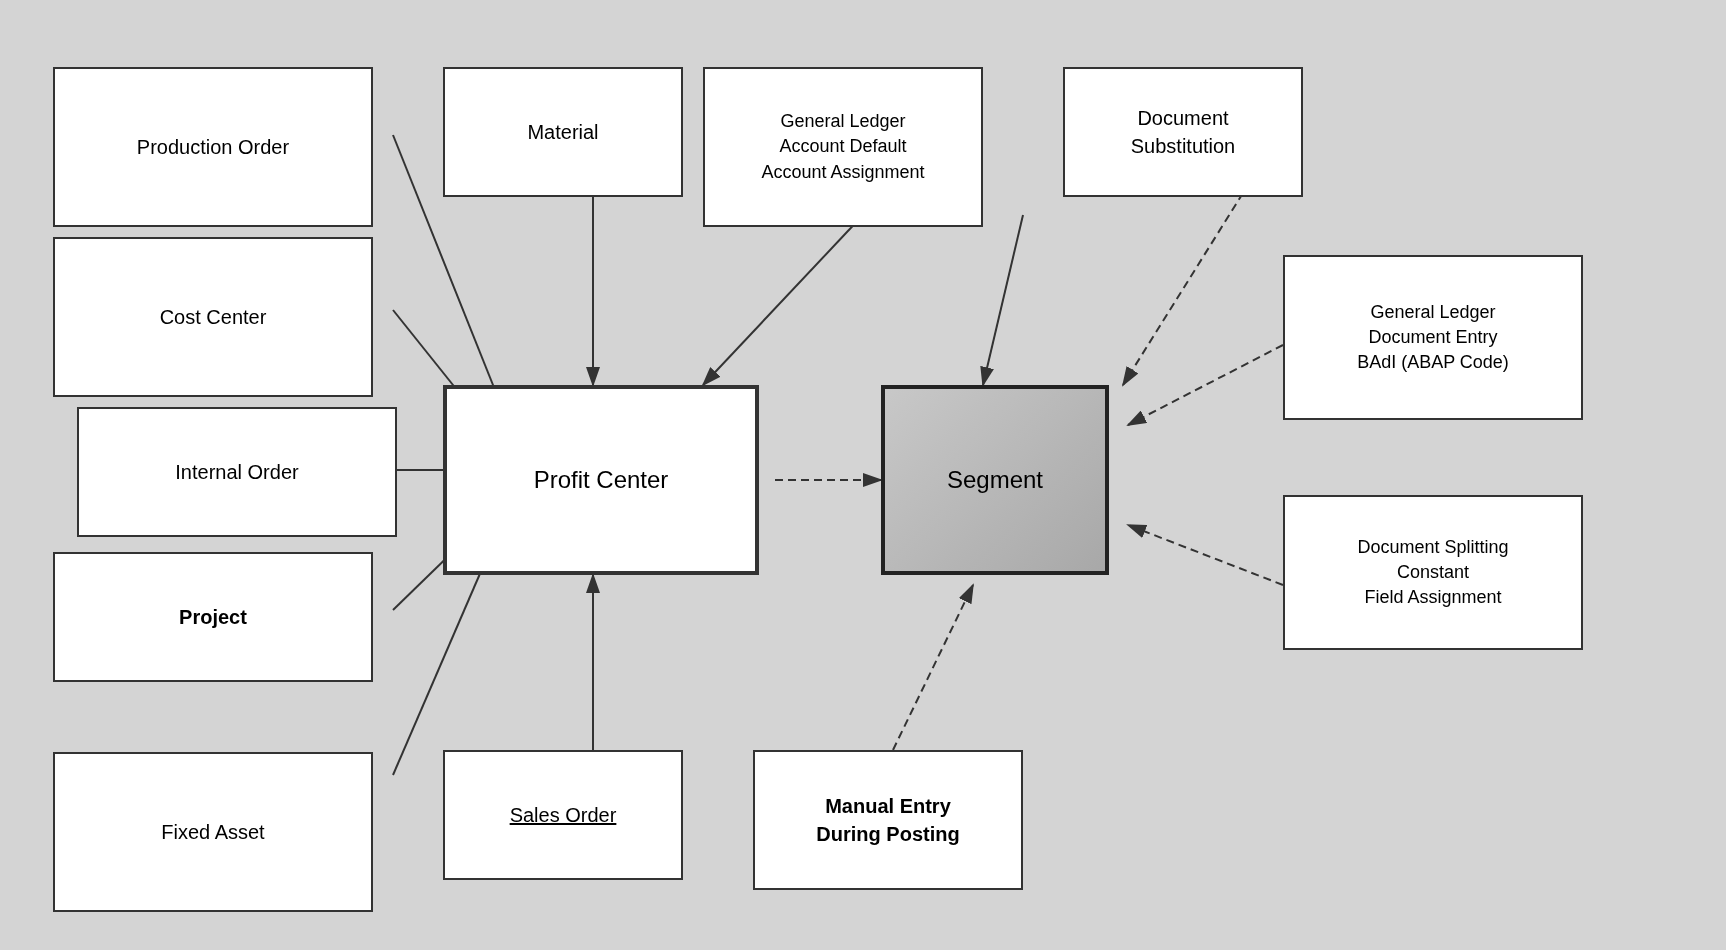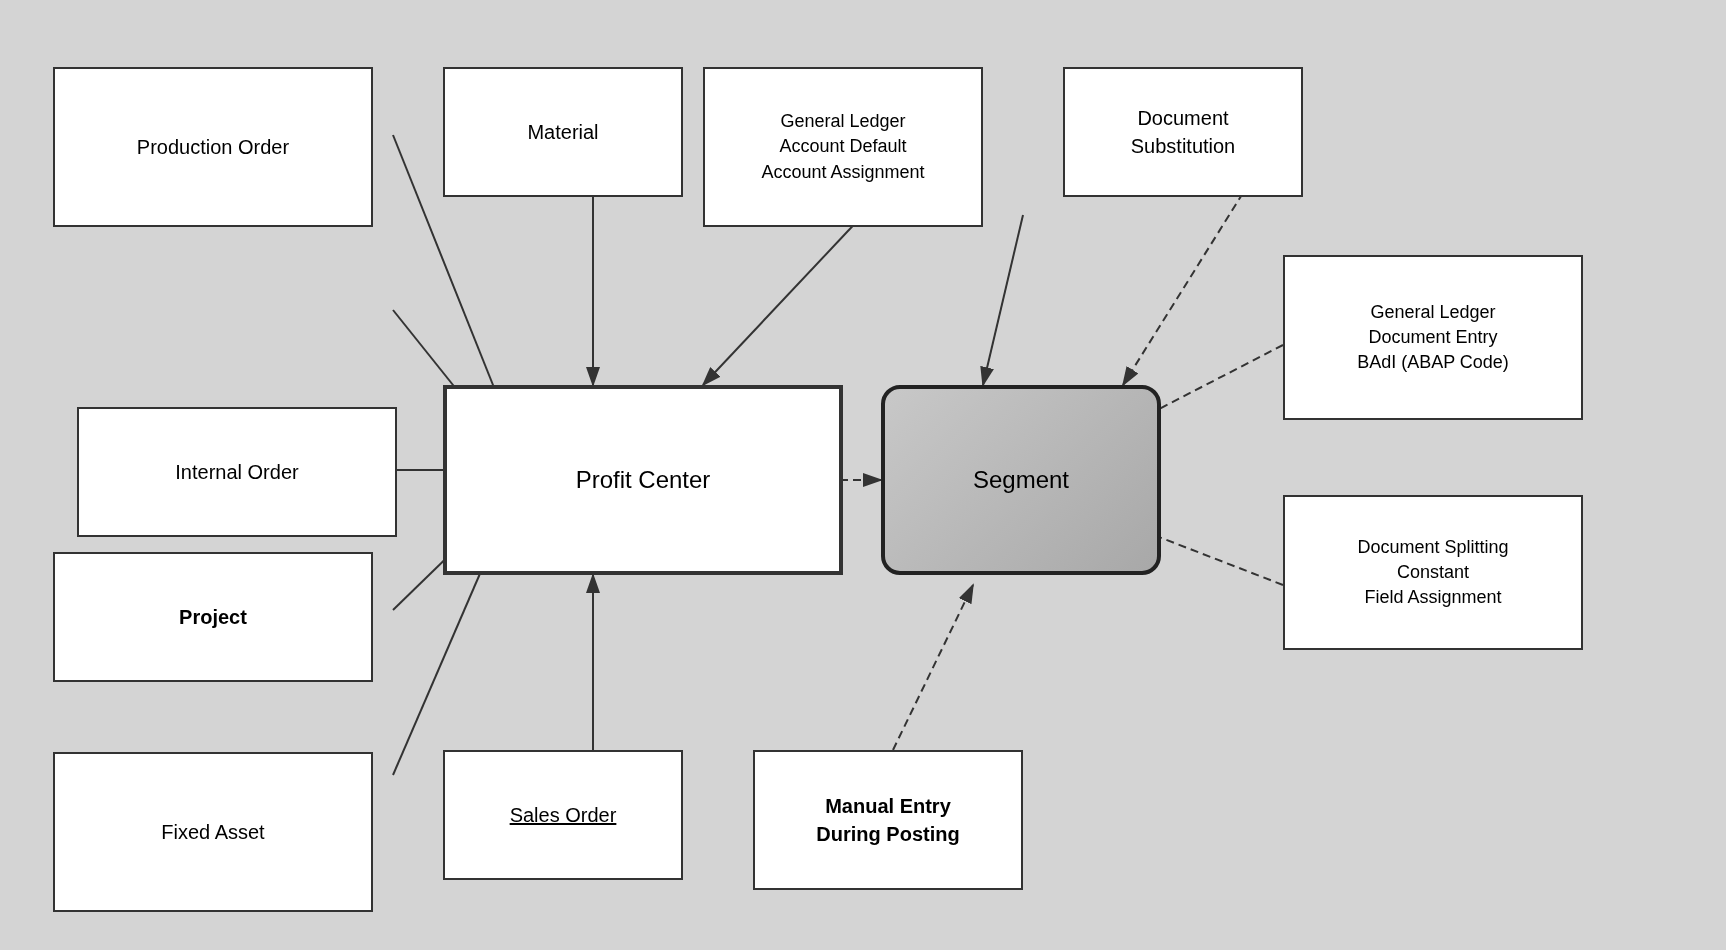--- a/index.html
+++ b/index.html
@@ -91,20 +91,23 @@
     <line x1="1260" y1="330" x2="1105" y2="410" stroke="#333" stroke-width="2" stroke-dasharray="8,5" marker-end="url(#arrowhead-dashed)"></line>
 
     <line x1="1260" y1="570" x2="1105" y2="510" stroke="#333" stroke-width="2" stroke-dasharray="8,5" marker-end="url(#arrowhead-dashed)"></line>
 
   </svg>
 
   <div class="box" style="left:30px; top:52px; width:320px; height:160px; font-size:20px;">
     <span>Production Order</span>
   </div>
 
+  <div class="box" style="left:30px; top:222px; width:320px; height:160px; font-size:20px;">
+    <span>Cost Center</span>
+  </div>
 
   <div class="box" style="left:30px; top:392px; width:320px; height:130px; font-size:20px;margin-left:24px;">
     <span>Internal Order</span>
   </div>
 
   <div class="box" style="left:30px; top:537px; width:320px; height:130px; font-size:20px;font-weight:bold;">
     <span>Project</span>
   </div>
 
   <div class="box" style="left:30px; top:737px; width:320px; height:160px; font-size:20px;">
@@ -119,25 +122,25 @@
     <span style="white-space:pre-line;">General Ledger
 Account Default
 Account Assignment</span>
   </div>
 
   <div class="box" style="left:1040px; top:52px; width:240px; height:130px; font-size:20px;">
     <span style="white-space:pre-line;">Document
 Substitution</span>
   </div>
 
-  <div class="box thick-border" style="left:420px; top:370px; width:400px; height:190px; font-size:24px;">
+  <div class="box thick-border" style="left:420px; top:370px; width:316px; height:190px; font-size:24px;">
     <span>Profit Center</span>
   </div>
 
-  <div class="box segment" style="left:858px; top:370px; width:280px; height:190px; font-size:24px;border-radius:19px;">
+  <div class="box segment" style="left:858px; top:370px; width:228px; height:190px; font-size:24px;">
     <span>Segment</span>
   </div>
 
   <div class="box" style="left:420px; top:735px; width:240px; height:130px; font-size:20px;text-decoration:underline;">
     <span>Sales Order</span>
   </div>
 
   <div class="box" style="left:730px; top:735px; width:270px; height:140px; font-size:20px;">
     <span style="white-space:pre-line;font-weight:bold;">Manual Entry
 During Posting</span>

